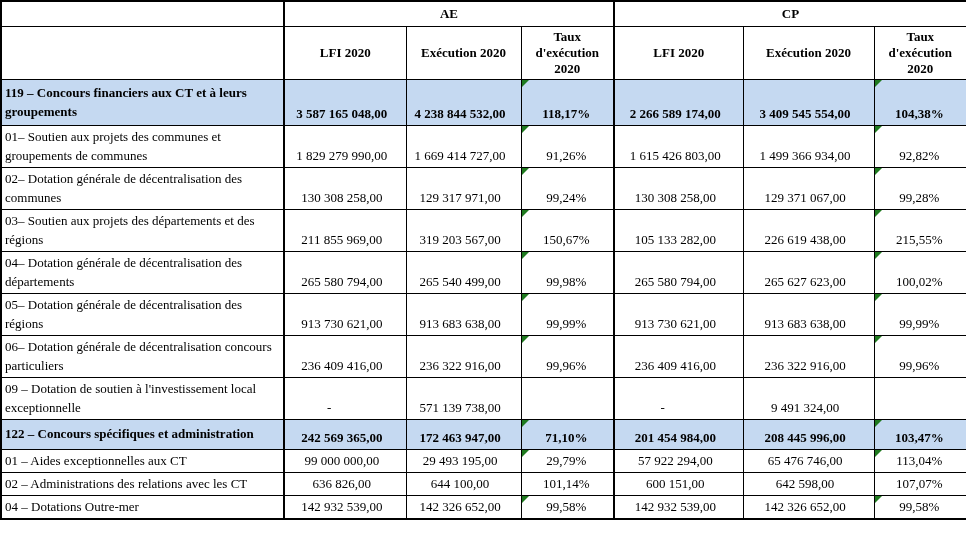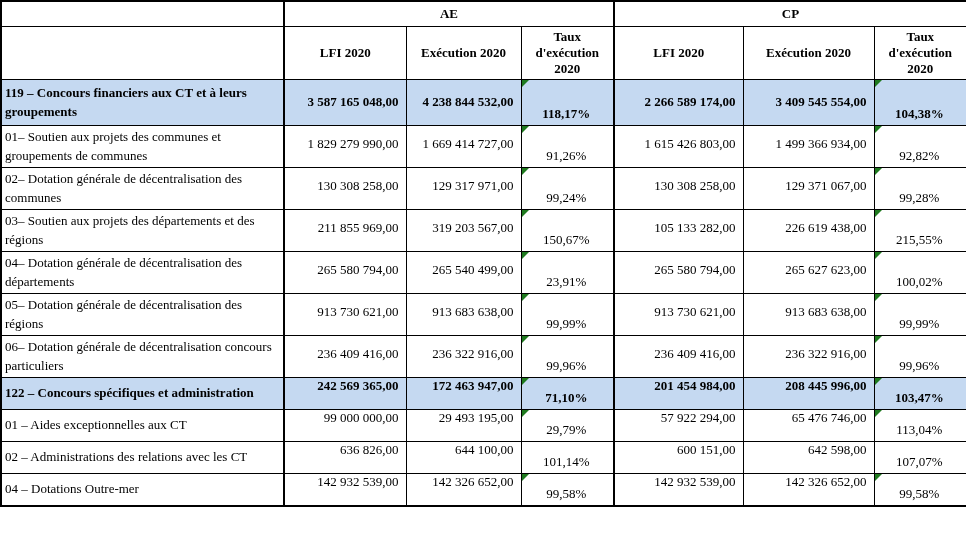--- a/index.html
+++ b/index.html
@@ -16,30 +16,30 @@
     border: 1.5px solid #000; padding: 0; overflow: hidden;
     font-size: 13px; color: #000;
   }
   .sep-l { border-left: 2px solid #000; }
   thead th { font-weight: bold; text-align: center; vertical-align: middle; line-height: 16px; margin-top: 26px; }
   tr.h1 { height: 25px; }
   tr.h2 { height: 53px; }
   tr.tall { height: 39px; }
   tr.short { height: 22px; }
   tr.sec.tall { height: 46px; }
-  tr.sec.short { height: 23px; margin-top: 28px; }
+  tr.sec.short { height: 30px; margin-top: 28px; }
   tr.sec td { background: #C5D9F1; font-weight: bold; }
   td.label {
     text-align: left; vertical-align: middle;
     padding: 1px 3px 2px 3px; line-height: 19px;
   }
   tr.short td.label { white-space: nowrap; }
   td.num {
-    text-align: right; vertical-align: bottom;
-    padding: 0 7px 15px 0;
+    text-align: center; vertical-align: bottom;
+    padding: 0 7px 3px 0;
   }
   td.num.dash { padding-right: 32px; }
   td.taux {
     text-align: center; vertical-align: bottom;
     padding: 0 2px 3px 0; position: relative;
   }
   .tri {
     position: absolute; top: 0; left: 0; width: 0; height: 0;
     border-top: 7px solid #1F7A1F; border-right: 7px solid transparent;
   }
@@ -107,21 +107,21 @@
         <td class="num"><span>319 203 567,00</span></td>
         <td class="taux"><span class="tri"></span><span>150,67%</span></td>
         <td class="num sep-l"><span>105 133 282,00</span></td>
         <td class="num"><span>226 619 438,00</span></td>
         <td class="taux"><span class="tri"></span><span>215,55%</span></td>
       </tr>
       <tr class="tall">
         <td class="label">04– Dotation générale de décentralisation des départements</td>
         <td class="num sep-l"><span>265 580 794,00</span></td>
         <td class="num"><span>265 540 499,00</span></td>
-        <td class="taux"><span class="tri"></span><span>23,91%</span></td>
+        <td class="taux"><span class="tri"></span><span>99,98%</span></td>
         <td class="num sep-l"><span>265 580 794,00</span></td>
         <td class="num"><span>265 627 623,00</span></td>
         <td class="taux"><span class="tri"></span><span>100,02%</span></td>
       </tr>
       <tr class="tall">
         <td class="label">05– Dotation générale de décentralisation des régions</td>
         <td class="num sep-l"><span>913 730 621,00</span></td>
         <td class="num"><span>913 683 638,00</span></td>
         <td class="taux"><span class="tri"></span><span>99,99%</span></td>
         <td class="num sep-l"><span>913 730 621,00</span></td>
@@ -129,20 +129,29 @@
         <td class="taux"><span class="tri"></span><span>99,99%</span></td>
       </tr>
       <tr class="tall">
         <td class="label">06– Dotation générale de décentralisation concours particuliers</td>
         <td class="num sep-l"><span>236 409 416,00</span></td>
         <td class="num"><span>236 322 916,00</span></td>
         <td class="taux"><span class="tri"></span><span>99,96%</span></td>
         <td class="num sep-l"><span>236 409 416,00</span></td>
         <td class="num"><span>236 322 916,00</span></td>
         <td class="taux"><span class="tri"></span><span>99,96%</span></td>
+      </tr>
+      <tr class="tall">
+        <td class="label">09 – Dotation de soutien à l'investissement local exceptionnelle</td>
+        <td class="num sep-l dash"><span>-</span></td>
+        <td class="num"><span>571 139 738,00</span></td>
+        <td class="taux"><span></span></td>
+        <td class="num sep-l dash"><span>-</span></td>
+        <td class="num"><span>9 491 324,00</span></td>
+        <td class="taux"><span></span></td>
       </tr>
       <tr class="sec short">
         <td class="label">122 – Concours spécifiques et administration</td>
         <td class="num sep-l"><span>242 569 365,00</span></td>
         <td class="num"><span>172 463 947,00</span></td>
         <td class="taux"><span class="tri"></span><span>71,10%</span></td>
         <td class="num sep-l"><span>201 454 984,00</span></td>
         <td class="num"><span>208 445 996,00</span></td>
         <td class="taux"><span class="tri"></span><span>103,47%</span></td>
       </tr>

